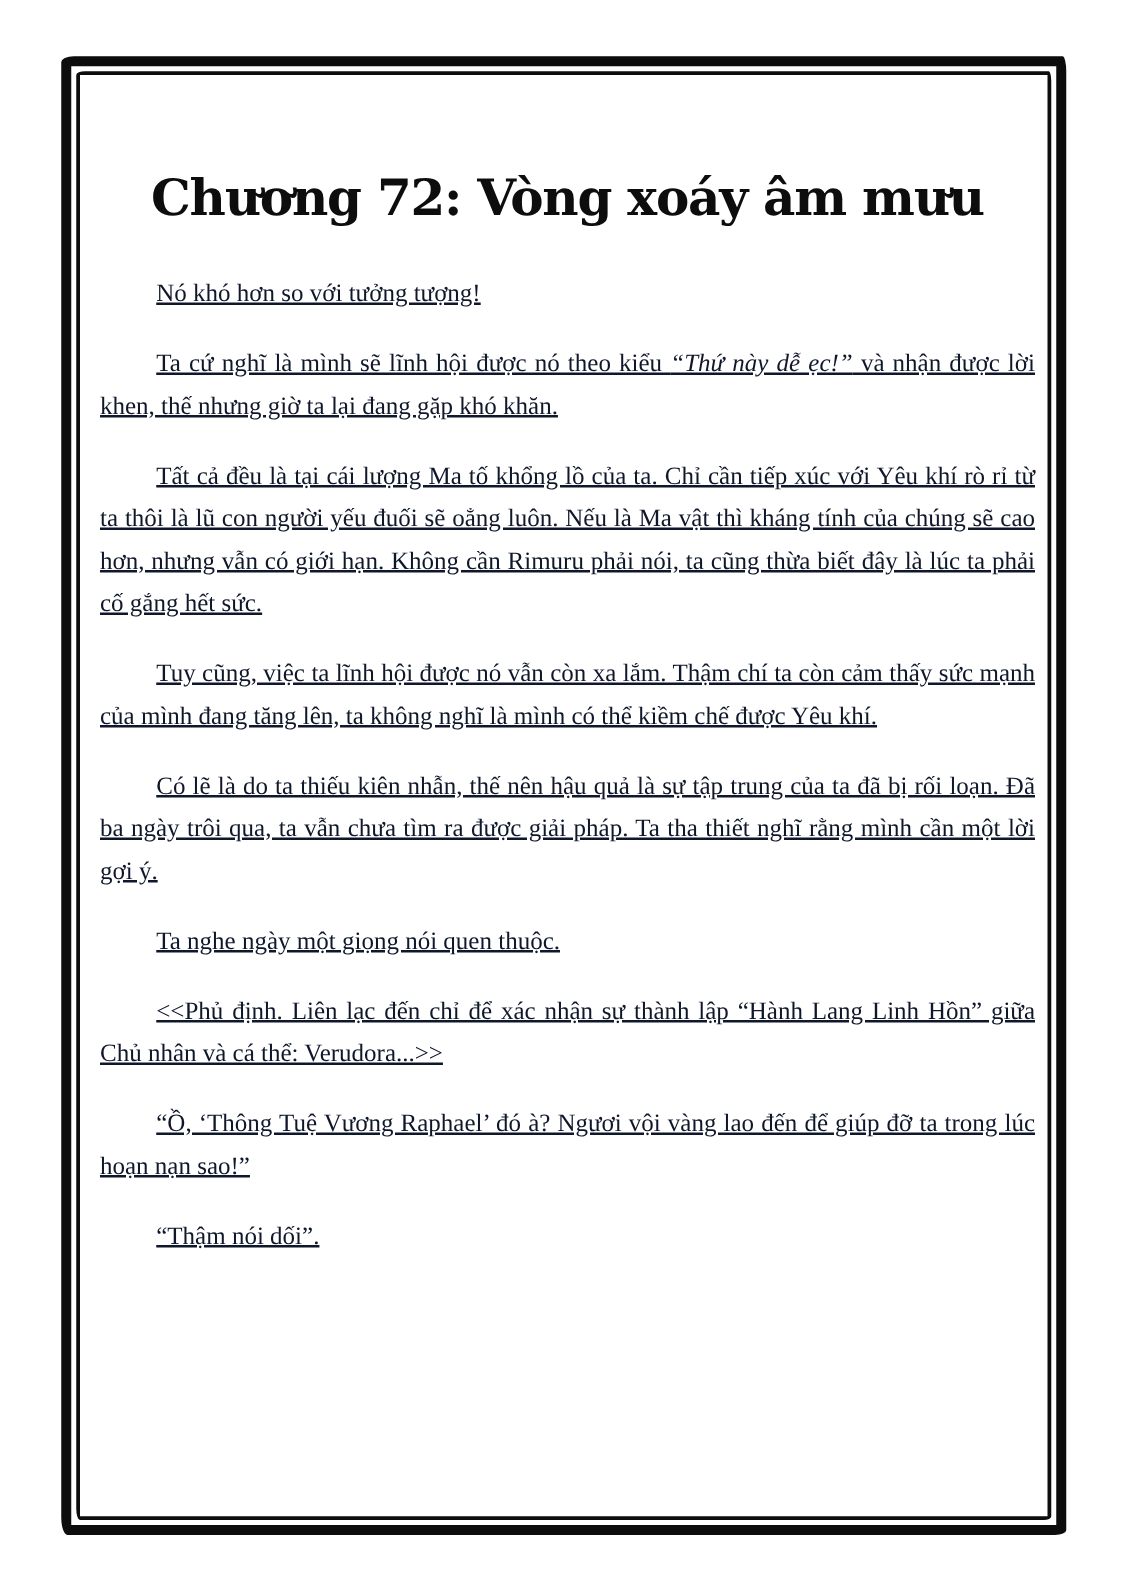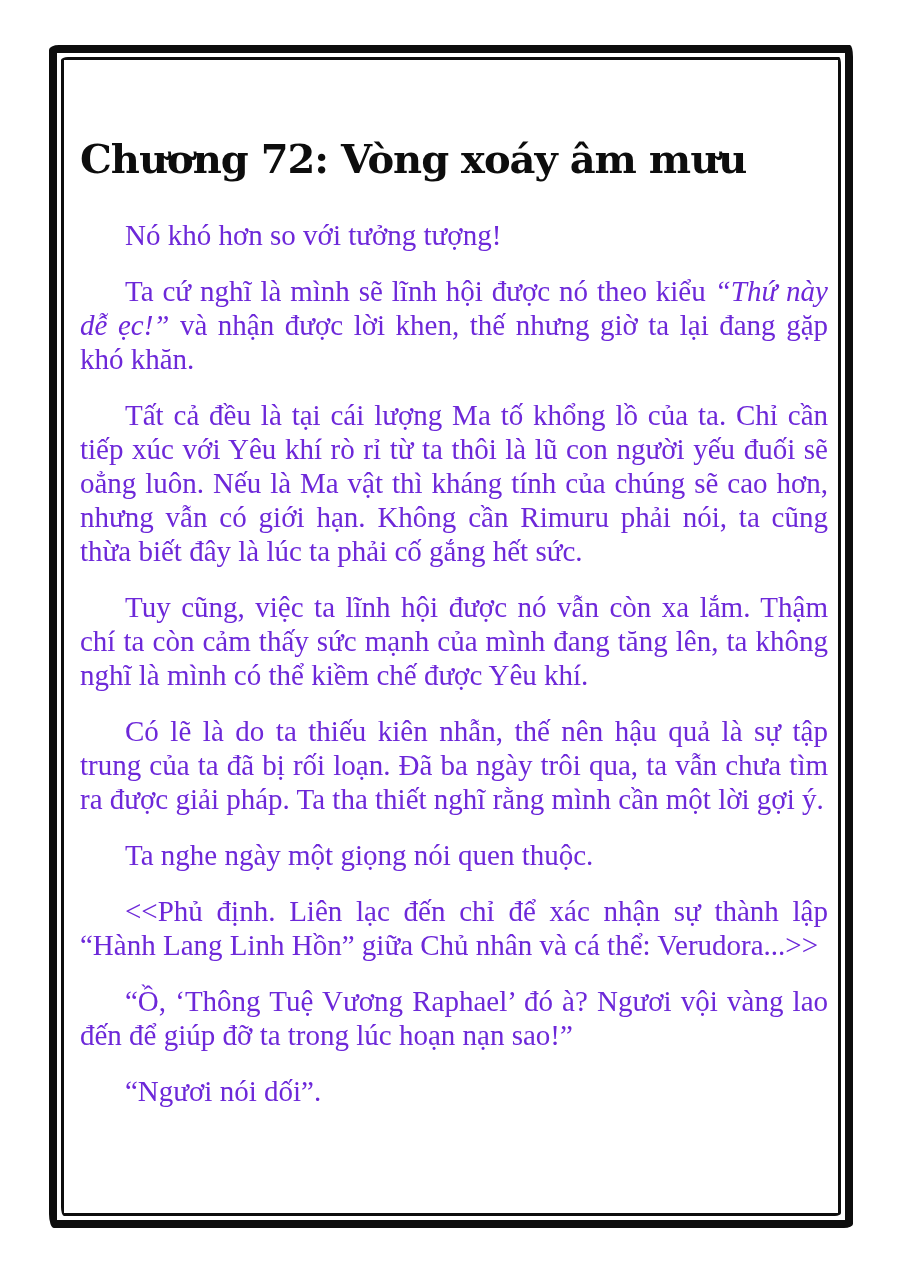--- a/index.html
+++ b/index.html
@@ -38,32 +38,33 @@
     padding: 74px 10px 0 16px;
     color: #141414;
     font-family: "Liberation Serif", serif;
   }
   .chapter-title {
     margin: 0 0 34px 0;
     font-family: "DejaVu Serif", serif;
     font-weight: 700;
     font-size: 40px;
     line-height: 50px;
-    text-align: left;
+    text-align: center;
     letter-spacing: -1px;
     color: #0d0d0d;
     white-space: nowrap;
   }
   .body-text p {
     margin: 0 0 22px 0;
-    font-size: 29px;
+    font-size: 20px;
     line-height: 34px;
     text-align: justify;
     text-indent: 45px;
-    color: #6d28d9;
+    color: #0f172a;
+    text-decoration: underline;
   }
   .body-text p:last-child { margin-bottom: 0; }
   .italic-quote { font-style: italic; }
 </style>
 </head>
 <body>
 
 <div class="page">
   <div class="frame-outer">
     <div class="frame-inner">
@@ -75,19 +76,19 @@
           <p>Nó khó hơn so với tưởng tượng!</p>
 
           <p><span>Ta cứ nghĩ là mình sẽ lĩnh hội được nó theo kiểu </span><span class="italic-quote">“Thứ này dễ ẹc!”</span><span> và nhận được lời khen, thế nhưng giờ ta lại đang gặp khó khăn.</span></p>
 
           <p>Tất cả đều là tại cái lượng Ma tố khổng lồ của ta. Chỉ cần tiếp xúc với Yêu khí rò rỉ từ ta thôi là lũ con người yếu đuối sẽ oẳng luôn. Nếu là Ma vật thì kháng tính của chúng sẽ cao hơn, nhưng vẫn có giới hạn. Không cần Rimuru phải nói, ta cũng thừa biết đây là lúc ta phải cố gắng hết sức.</p>
           <p>Tuy cũng, việc ta lĩnh hội được nó vẫn còn xa lắm. Thậm chí ta còn cảm thấy sức mạnh của mình đang tăng lên, ta không nghĩ là mình có thể kiềm chế được Yêu khí.</p>
           <p>Có lẽ là do ta thiếu kiên nhẫn, thế nên hậu quả là sự tập trung của ta đã bị rối loạn. Đã ba ngày trôi qua, ta vẫn chưa tìm ra được giải pháp. Ta tha thiết nghĩ rằng mình cần một lời gợi ý.</p>
           <p>Ta nghe ngày một giọng nói quen thuộc.</p>
           <p>&lt;&lt;Phủ định. Liên lạc đến chỉ để xác nhận sự thành lập “Hành Lang Linh Hồn” giữa Chủ nhân và cá thể: Verudora...&gt;&gt;</p>
           <p>“Ồ, ‘Thông Tuệ Vương Raphael’ đó à? Ngươi vội vàng lao đến để giúp đỡ ta trong lúc hoạn nạn sao!”</p>
-          <p>“Ngươi nói dối”.</p>
+          <p>“Thậm nói dối”.</p>
         </div>
 
       </div>
     </div>
   </div>
 </div>
 
 </body></html>

